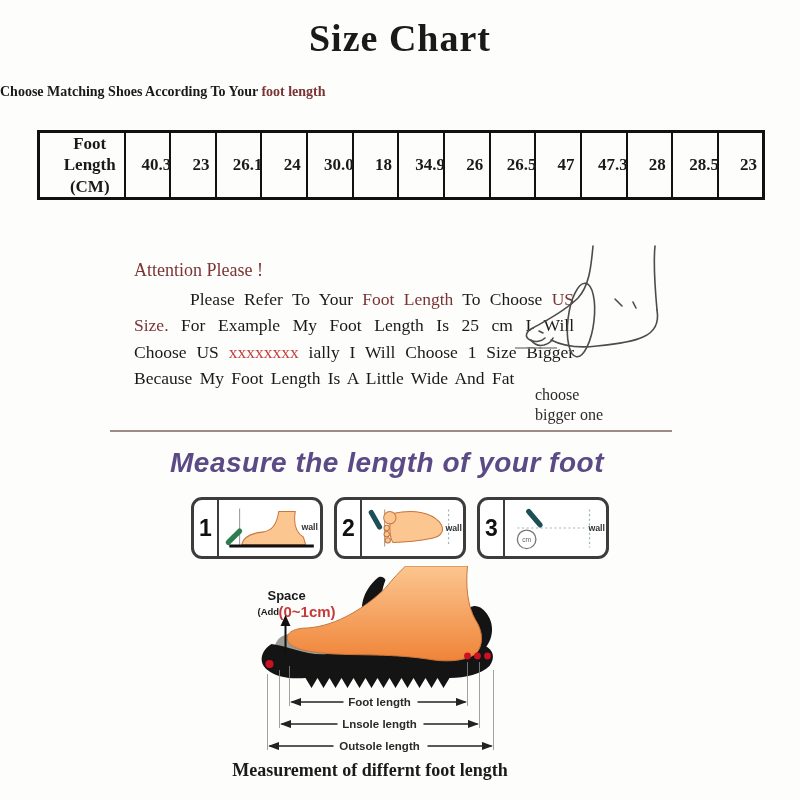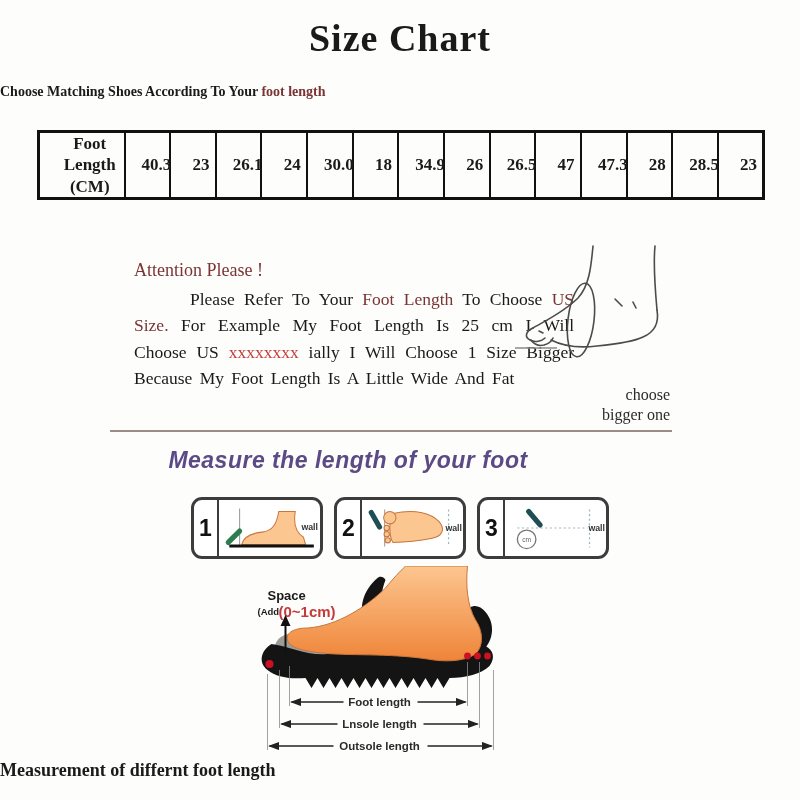--- a/index.html
+++ b/index.html
@@ -36,45 +36,45 @@
   th.multiline{white-space:pre-line;font-size:15px;line-height:1.25;}
 
   
   .attention{top:257px;left:118px;width:440px;font-size:17.5px;line-height:1.5;margin-left:16px;}
   .attention-heading{font-weight:normal;font-size:18px;color:var(--maroon,#7a3434);}
   .attention-text{margin:2px 0 0 0;text-align:justify;text-indent:56px;
     word-spacing:3px;}
 
   
   .foot-sketch{top:238px;left:515px;}
-  .choose-note{top:385px;left:535px;width:135px;text-align:right;
+  .choose-note{top:385px;left:535px;width:135px;text-align:left;
     font-size:16px;line-height:1.25;color:#2b2b2b;white-space:pre-line;}
 
   .divider{top:430px;left:110px;width:562px;height:0;
     border-top:2px solid var(--divider,#9d8c85);}
 
   
   .measure-heading{top:447px;left:0;width:696px;text-align:center;
     font-family:"Liberation Sans", sans-serif;
-    font-style:italic;font-weight:bold;font-size:23px;
-    color:var(--purple,#5b4a85);letter-spacing:.5px;}
+    font-style:italic;font-weight:bold;font-size:28px;
+    color:var(--purple,#5b4a85);letter-spacing:.5px;padding-left:39px;}
 
   
   .steps{top:497px;left:0;width:800px;display:flex;justify-content:center;gap:11px;}
   .step-panel{width:126px;height:56px;border:3px solid #3c3c3c;border-radius:11px;
     background:#fff;display:flex;align-items:stretch;overflow:hidden;}
   .step-number{width:23px;display:flex;align-items:center;justify-content:center;
     font-family:"Liberation Sans", sans-serif;font-weight:bold;font-size:23px;
     border-right:2.5px solid #3c3c3c;color:#111;}
   .step-art{flex:1;}
 
   
   .diagram{top:566px;left:50%;transform:translateX(-50%);}
 
-  .footer-caption{top:760px;left:0;width:740px;text-align:left;
+  .footer-caption{top:760px;left:0;width:740px;text-align:center;
     font-size:18px;font-weight:bold;}
 
   
   .stroke-sketch{fill:none;stroke:#4c4c4c;stroke-width:1.6;stroke-linecap:round;}
   .fill-orange{fill:url(#footGrad);stroke:#c8763c;stroke-width:1;}
   .fill-orange-flat{fill:var(--foot-light,#f6b27c);stroke:#c8763c;stroke-width:1;}
   .fill-sole{fill:var(--sole-black,#141414);}
   .fill-insole{fill:var(--insole-gray,#9b9b97);}
   .dot-red{fill:var(--dot-red,#cc1122);}
   .pen-green{stroke:var(--pen-green,#2e7d4f);stroke-width:5;stroke-linecap:round;}

